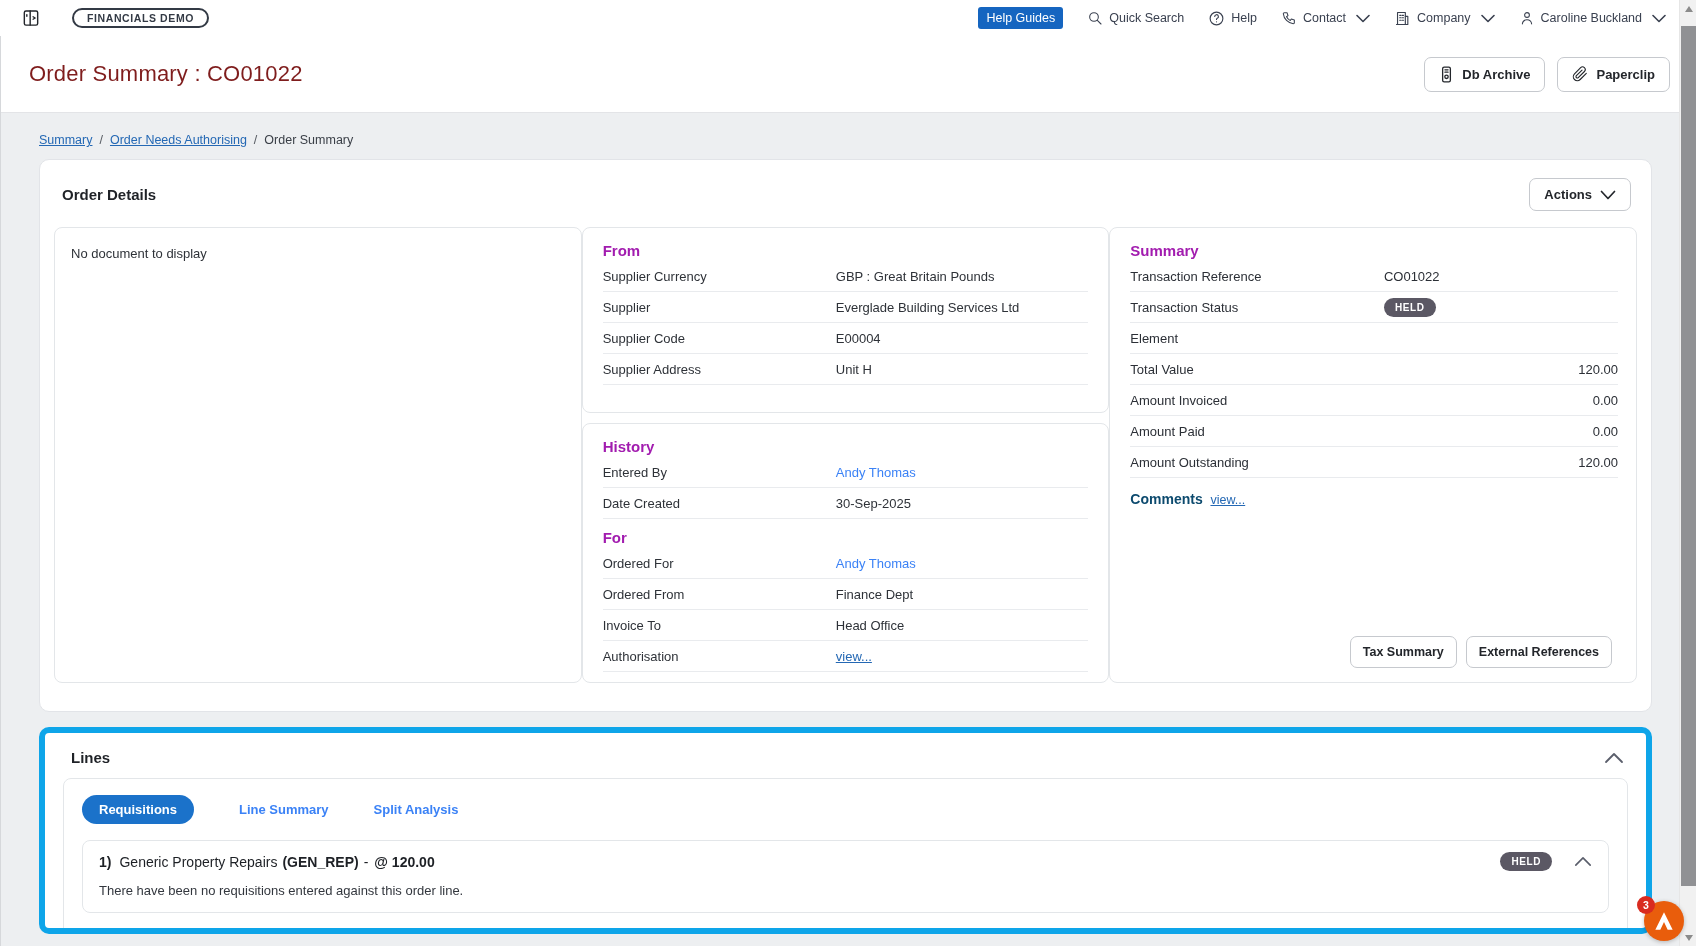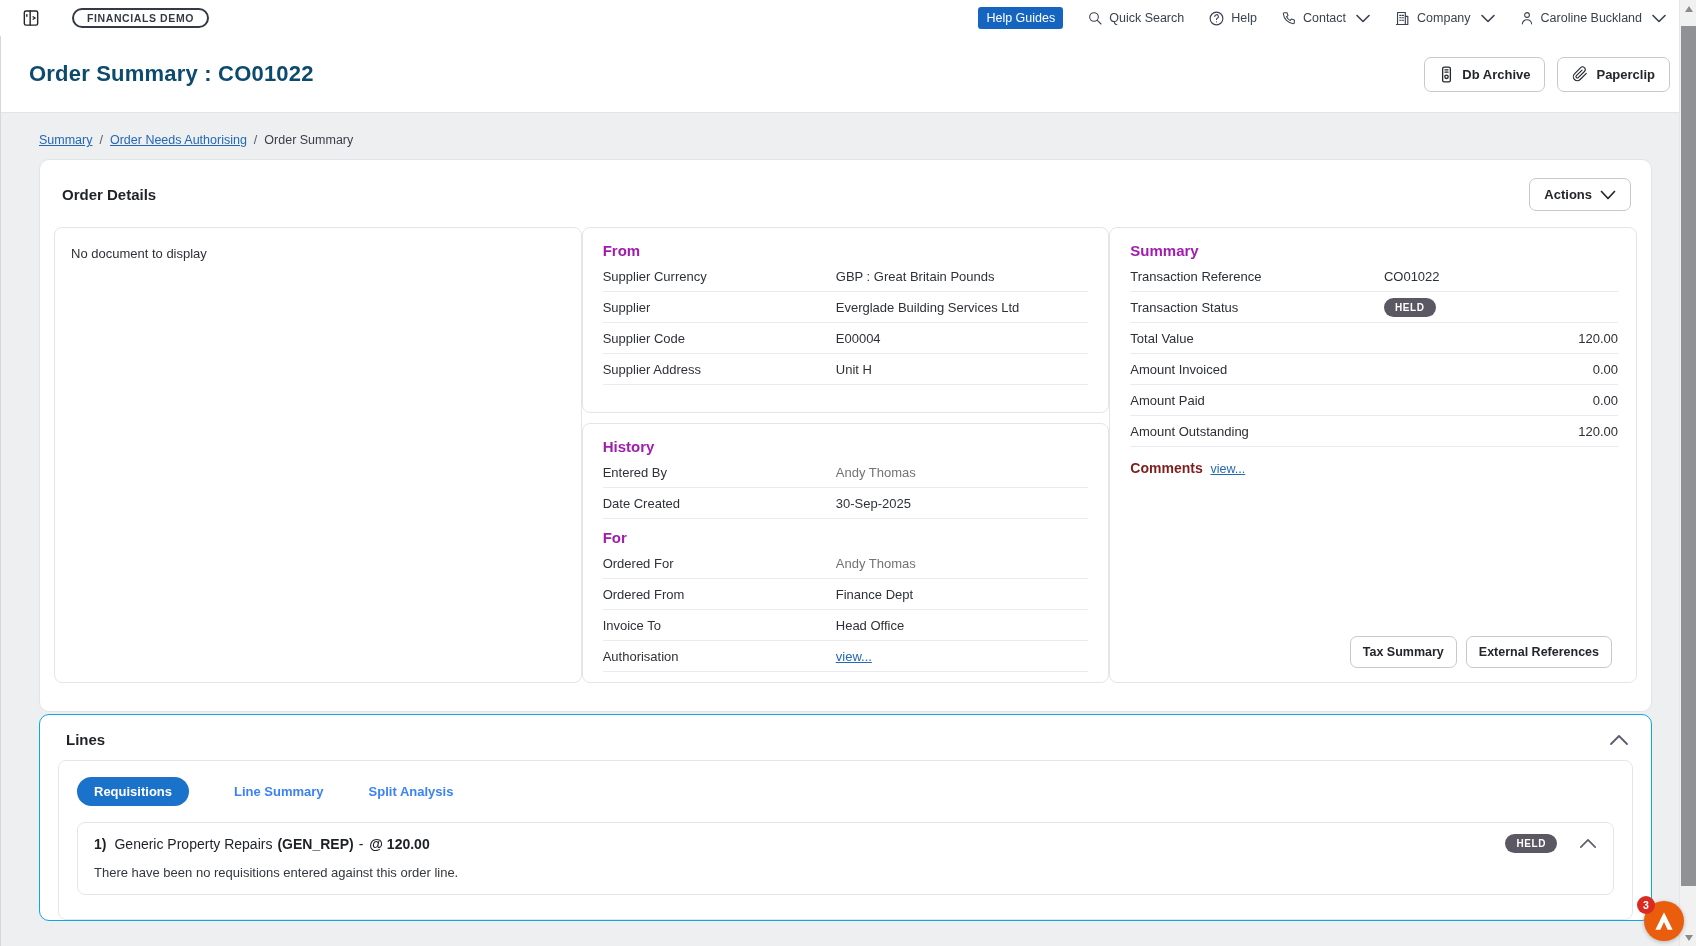--- a/index.html
+++ b/index.html
@@ -11,21 +11,21 @@
   .panel-btn { width:22px; height:22px; display:flex; align-items:center; justify-content:center; cursor:pointer; }
   .env-badge { margin-left:30px; border:2px solid #333a45; border-radius:14px; padding:2px 13px; font-size:10.5px; font-weight:bold; letter-spacing:.6px; color:#333a45; }
   .top-right { margin-left:auto; display:flex; align-items:center; gap:24px; font-size:12.5px; color:#3a4150; }
   .top-item { display:flex; align-items:center; gap:6px; cursor:pointer; }
   .help-guides { background:#1565c0; color:#fff; font-size:12.5px; padding:4px 8px; border-radius:3px; cursor:pointer; }
   .chev { margin-left:4px; }
 
   
   .below-top { border-left:1px solid #d6d8db; height:910px; display:flex; flex-direction:column; }
   .titlebar { height:76px; background:#fff; display:flex; align-items:center; padding:0 26px 0 28px; }
-  .titlebar h1 { font-size:22px; font-weight:bold; color:#0c4a6e; letter-spacing:.2px; }
+  .titlebar h1 { font-size:22px; font-weight:normal; color:#7f1d1d; letter-spacing:.2px; }
   .title-actions { margin-left:auto; display:flex; gap:12px; }
   .btn { display:inline-flex; align-items:center; gap:8px; background:#fff; border:1px solid #c6c9ce; border-radius:7px; padding:8px 14px; font-size:13px; font-weight:bold; color:#23262b; cursor:pointer; font-family:inherit; }
 
   
   .content { flex:1; background:#edeff1; border-top:1px solid #e3e4e7; padding:20px 44px 0 38px; overflow:hidden; }
   .breadcrumb { font-size:12.5px; color:#3a3f47; display:flex; gap:7px; align-items:center; }
   .breadcrumb a { color:#2468b4; text-decoration:underline; cursor:pointer; }
   .crumb-sep { color:#555a61; }
 
   .card { background:#fff; border:1px solid #e2e4e8; border-radius:10px; }
@@ -37,35 +37,35 @@
   .columns { display:grid; grid-template-columns:1fr 1fr 1fr; margin-top:16px; height:396px; }
   .panel { background:#fff; border:1px solid #e3e6e9; border-radius:8px; }
   .doc-panel { padding:18px 16px; font-size:13px; color:#2e3238; }
   .col-mid { display:flex; flex-direction:column; gap:10px; }
   .info-panel { padding:14px 20px 10px; }
   .from-panel { height:186px; }
   .histfor-panel { flex:1; }
   .panel h3 { font-size:15px; font-weight:bold; color:#a21caf; margin-bottom:2px; }
   .panel h3.sub { margin-top:10px; }
   .info-row { display:grid; grid-template-columns:48% 1fr; align-items:center; min-height:31px; border-bottom:1px solid #e9ebee; font-size:13px; color:#2e3238; padding:2px 0; }
-  .info-row .val a { color:#737373; text-decoration:none; cursor:pointer; }
+  .info-row .val a { color:#3b82f6; text-decoration:none; cursor:pointer; }
   .info-row .val a.viewlink { text-decoration:underline; color:#2468b4; }
 
   .summary-panel { position:relative; padding:14px 18px 10px 20px; }
   .sum-row { display:grid; grid-template-columns:52% 1fr; align-items:center; min-height:31px; border-bottom:1px solid #e9ebee; font-size:13px; padding:2px 0; }
   .sum-row .num { text-align:right; padding-right:0px; }
   .badge-held { display:inline-block; background:#5b5864; color:#fff; font-size:10px; font-weight:bold; letter-spacing:.6px; padding:4px 11px; border-radius:11px; }
   .comments-line { margin-top:13px; font-size:13.5px; }
-  .comments-line b { font-weight:bold; color:#7f1d1d; font-size:14px; }
+  .comments-line b { font-weight:bold; color:#0c4a6e; font-size:14px; }
   .comments-line a { color:#2468b4; text-decoration:underline; cursor:pointer; margin-left:4px; font-size:12.5px; }
   .sum-buttons { position:absolute; right:24px; bottom:14px; display:flex; gap:9px; }
   .sum-buttons .btn { padding:8px 12px; font-size:12.5px; }
 
   
-  .lines-card { margin-top:2px; height:207px; border:1px solid #0ea5e9; padding:14px 18px; overflow:hidden; }
+  .lines-card { margin-top:15px; height:207px; border:6px solid #0ea5e9; padding:14px 18px; overflow:hidden; }
   .lines-head { display:flex; align-items:center; padding:2px 4px 0 8px; }
   .lines-head h2 { font-size:15px; font-weight:bold; color:#1f2227; }
   .collapse-chev { margin-left:auto; cursor:pointer; display:flex; }
   .lines-inner { border:1px solid #e3e6e9; border-radius:8px; margin-top:12px; padding:16px 18px; height:160px; }
   .tabs { display:flex; align-items:center; gap:30px; }
   .tab { font-size:13px; font-weight:bold; color:#3b82f6; cursor:pointer;padding-left:15px; }
   .tab.active { background:#1b72ca; color:#fff; border-radius:16px; padding:7px 17px; }
   .line-item { border:1px solid #e3e6e9; border-radius:8px; margin-top:16px; padding:11px 16px 14px; }
   .line-item-head { display:flex; align-items:center; font-size:14px; color:#1d2025; }
   .li-num { font-weight:bold; margin-right:8px; }
@@ -289,20 +289,24 @@
           <h3>Summary</h3>
           <div class="sum-row">
             <span class="lbl">Transaction Reference</span>
             <span class="val">CO01022</span>
           </div>
           <div class="sum-row">
             <span class="lbl">Transaction Status</span>
             <span class="val"><span class="badge-held">HELD</span></span>
           </div>
           <div class="sum-row">
+            <span class="lbl">Element</span>
+            <span class="val"></span>
+          </div>
+          <div class="sum-row">
             <span class="lbl">Total Value</span>
             <span class="val num">120.00</span>
           </div>
           <div class="sum-row">
             <span class="lbl">Amount Invoiced</span>
             <span class="val num">0.00</span>
           </div>
           <div class="sum-row">
             <span class="lbl">Amount Paid</span>
             <span class="val num">0.00</span>

